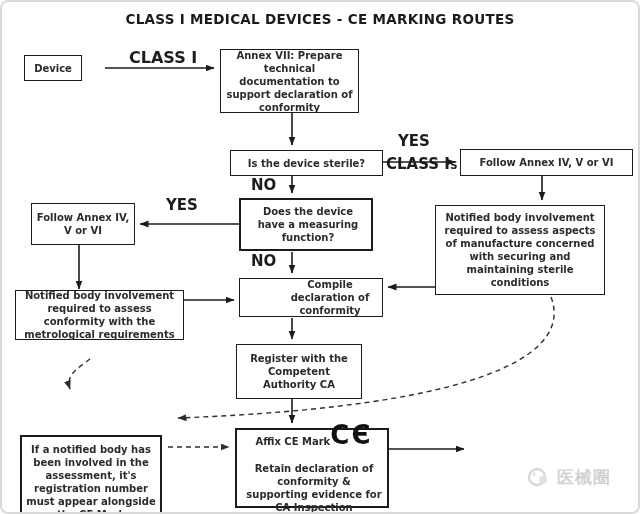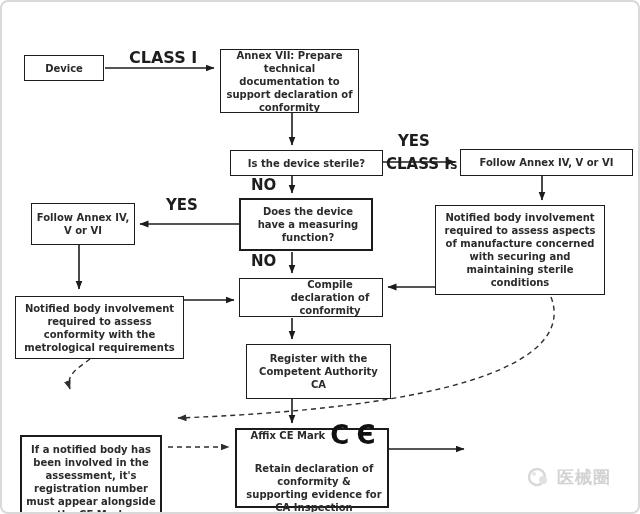--- a/index.html
+++ b/index.html
@@ -17,33 +17,34 @@
     display:flex;flex-direction:column;align-items:center;justify-content:center;
     text-align:center;font-size:10px;line-height:1.3;font-weight:bold;color:#2b2b2b;
     padding:2px 4px;box-sizing:border-box;z-index:2;
   }
   .node.thick{border-width:2.4px;padding-left:8px;}
   #svg-arrows{position:absolute;left:0;top:0;width:640px;height:514px;z-index:1;pointer-events:none;}
   .elabel{
     position:absolute;font-weight:bold;font-size:15px;color:#1d1d1d;z-index:3;white-space:nowrap;
   }
   .elabel .sub{font-size:10.5px;}
-  #affix-row{display:flex;align-items:center;gap:5px;margin-bottom:14px;}
+  #affix-row{display:flex;align-items:flex-end;margin-bottom:14px;}
   .ce-glyph{font-size:26px;font-weight:bold;color:#111;line-height:1;letter-spacing:2px;}
   #watermark{
     position:absolute;left:524px;top:464px;display:flex;gap:5px;
     color:#cfcfcf;z-index:2;
   }
   #watermark .wm-text{font-size:17px;font-weight:bold;letter-spacing:1px;color:#d2d2d2;}
 </style>
 </head>
 <body>
 
 <div id="canvas">
 
+  <div id="title">CLASS I MEDICAL DEVICES - CE MARKING ROUTES</div>
 
   <svg id="svg-arrows" viewBox="0 0 640 514">
     <defs>
       <marker id="arr" markerUnits="userSpaceOnUse" markerWidth="10" markerHeight="8" refX="8.5" refY="3.5" orient="auto">
         <path d="M0,0 L9,3.5 L0,7 Z" fill="#1c1c1c"></path>
       </marker>
       <marker id="arrD" markerUnits="userSpaceOnUse" markerWidth="10" markerHeight="8" refX="8.5" refY="3.5" orient="auto">
         <path d="M0,0 L9,3.5 L0,7 Z" fill="#2e2e2e"></path>
       </marker>
     </defs>
@@ -62,21 +63,21 @@
       <path d="M290,397 L290,421" marker-end="url(#arr)"></path>
       <path d="M387,447 L462,447" marker-end="url(#arr)"></path>
     </g>
     <g stroke="#2e2e2e" stroke-width="1.4" fill="none" stroke-dasharray="5,4">
       <path d="M88,357 C78,365 63,372 68,387" marker-end="url(#arrD)"></path>
       <path d="M549,295 C570,350 490,404 176,416" marker-end="url(#arrD)"></path>
       <path d="M166,445 L227,445" marker-end="url(#arrD)"></path>
     </g>
   </svg>
 
-  <div class="node" style="left:22px;top:53px;width:80px;height:26px;">
+  <div class="node" style="left:22px;top:53px;width:58px;height:26px;">
     <span>Device</span>
   </div>
 
   <div class="node" style="left:218px;top:47px;width:139px;height:64px;">
     <span>Annex VII: Prepare</span>
     <span>technical documentation to support declaration of conformity</span>
   </div>
 
   <div class="node" style="left:228px;top:148px;width:153px;height:26px;align-items:center;">
     <span>Is the device sterile?</span>
@@ -91,29 +92,29 @@
   </div>
 
   <div class="node" style="left:29px;top:201px;width:104px;height:42px;">
     <span>Follow Annex IV, V or VI</span>
   </div>
 
   <div class="node" style="left:433px;top:203px;width:170px;height:90px;">
     <span>Notified body involvement required to assess aspects of manufacture concerned with securing and maintaining sterile conditions</span>
   </div>
 
-  <div class="node" style="left:13px;top:294px;width:169px;height:63px;">
+  <div class="node" style="left:13px;top:288px;width:169px;height:50px;">
     <span>Notified body involvement required to assess conformity with the metrological requirements</span>
   </div>
 
   <div class="node" style="left:237px;top:276px;width:144px;height:39px;padding-left:42px;">
     <span>Compile declaration of conformity</span>
   </div>
 
-  <div class="node" style="left:244px;top:342px;width:145px;height:55px;">
+  <div class="node" style="left:234px;top:342px;width:126px;height:55px;">
     <span>Register with the Competent Authority CA</span>
   </div>
 
   <div class="node" style="left:18px;top:393px;width:142px;height:93px;border-width:2px;margin-top:40px;">
     <span>If a notified body has been involved in the assessment, it's registration number must appear alongside the CE Mark</span>
   </div>
 
   <div class="node thick" style="left:233px;top:426px;width:154px;height:80px;">
     <div id="affix-row">
       <span>Affix CE Mark</span>

